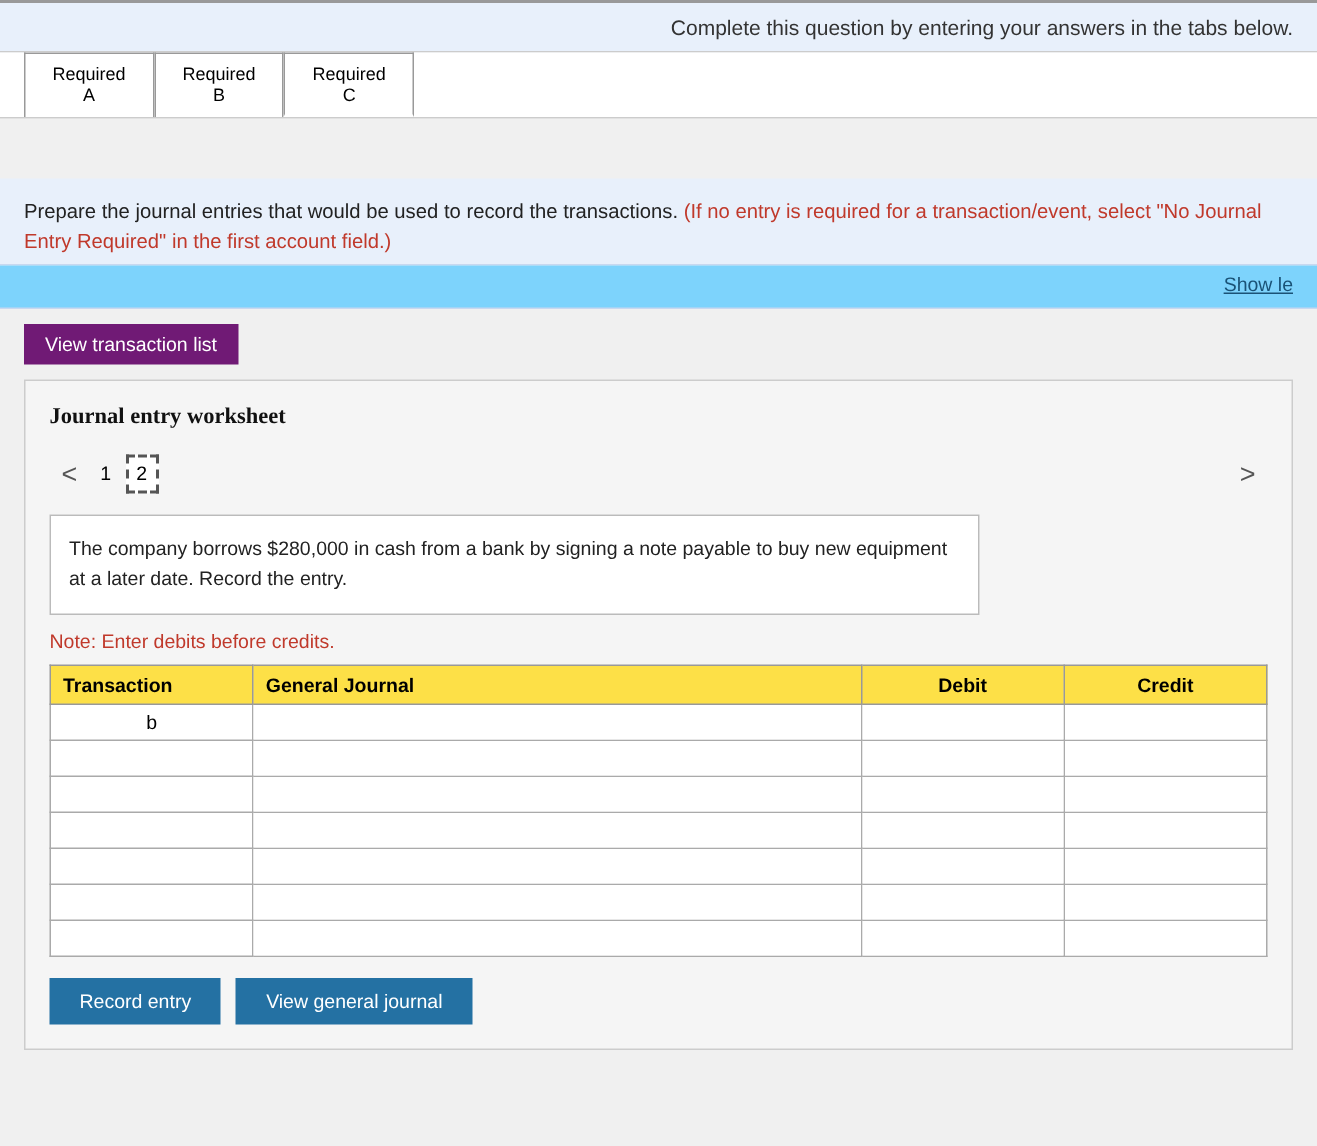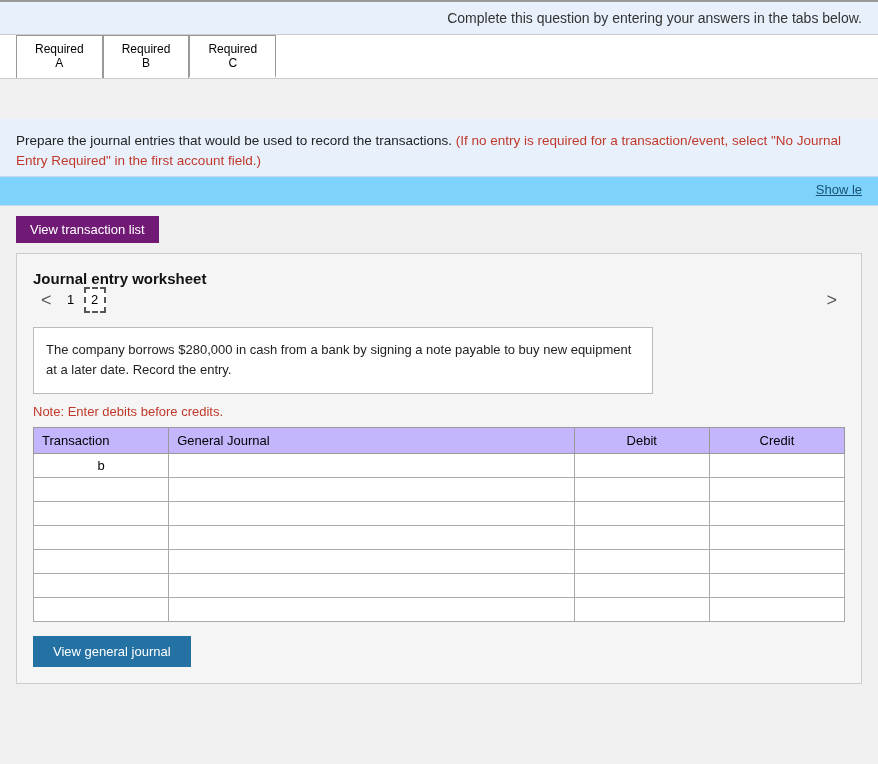--- a/index.html
+++ b/index.html
@@ -100,22 +100,23 @@
     .worksheet-container {
       background: #f5f5f5;
       border: 1px solid #ccc;
       margin: 0 16px 16px 16px;
       padding: 16px;
     }
 
     .worksheet-title {
       font-size: 15px;
       font-weight: bold;
-      margin-bottom: 0;
+      margin-bottom: 16px;
       color: #111;
+      font-family: Liberation Serif, serif;
     }
 
     .nav-row {
       display: flex;
       align-items: center;
       margin-bottom: 14px;
     }
 
     .nav-arrow {
       font-size: 18px;
@@ -168,25 +169,25 @@
       margin-bottom: 8px;
     }
 
     .journal-table {
       width: 100%;
       border-collapse: collapse;
       font-size: 13px;
     }
 
     .journal-table th {
-      background: #c4b5fd;
+      background: #fde047;
       border: 1px solid #999;
       padding: 5px 8px;
       text-align: left;
-      font-weight: normal;
+      font-weight: bold;
       font-size: 13px;
     }
 
     .journal-table th.debit-col,
     .journal-table th.credit-col {
       text-align: center;
     }
 
     .journal-table td {
       border: 1px solid #aaa;
@@ -336,15 +337,16 @@
         <tr>
           <td class="transaction-cell col-transaction"></td>
           <td class="col-general-journal"><input type="text" style=""></td>
           <td class="col-debit"><input type="text" style=""></td>
           <td class="col-credit"><input type="text" style=""></td>
         </tr>
       </tbody>
   </table>
 
   <div class="action-buttons">
+    <button class="btn-action">Record entry</button>
     <button class="btn-action">View general journal</button>
   </div>
 </div>
 
 </body></html>

